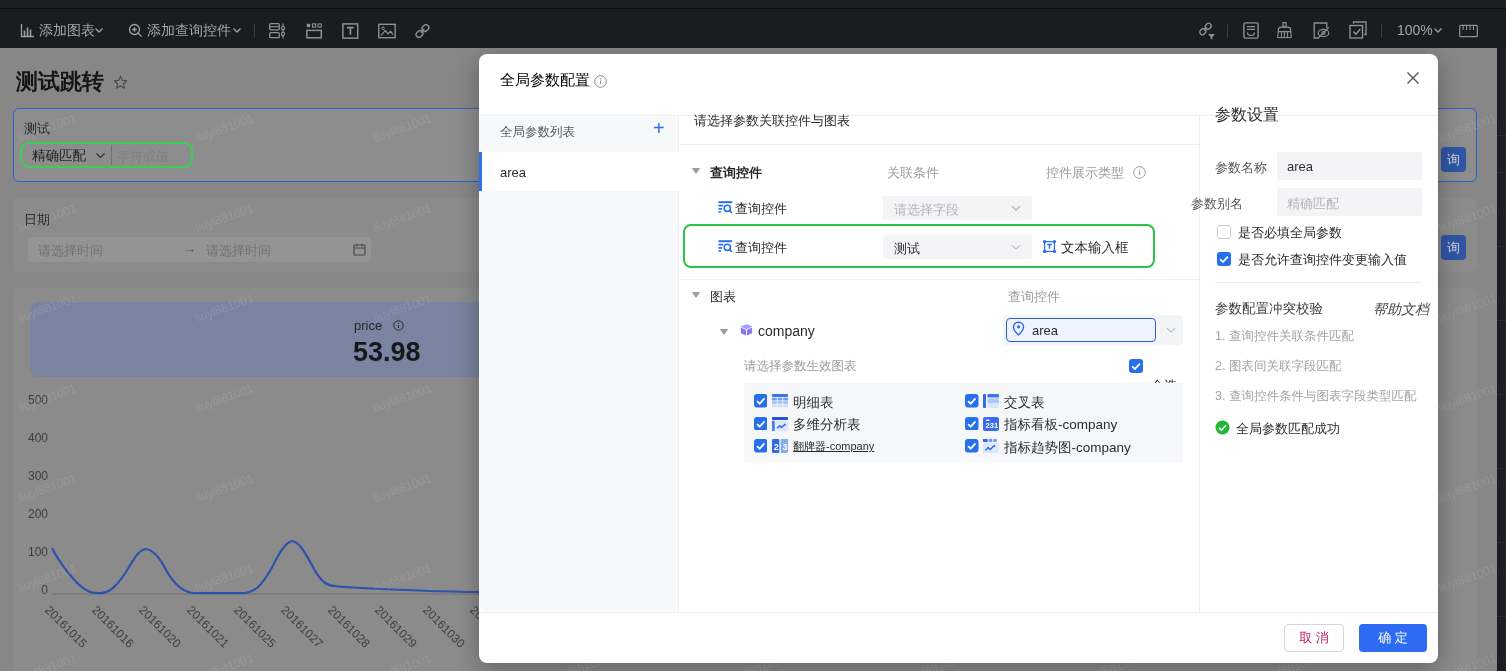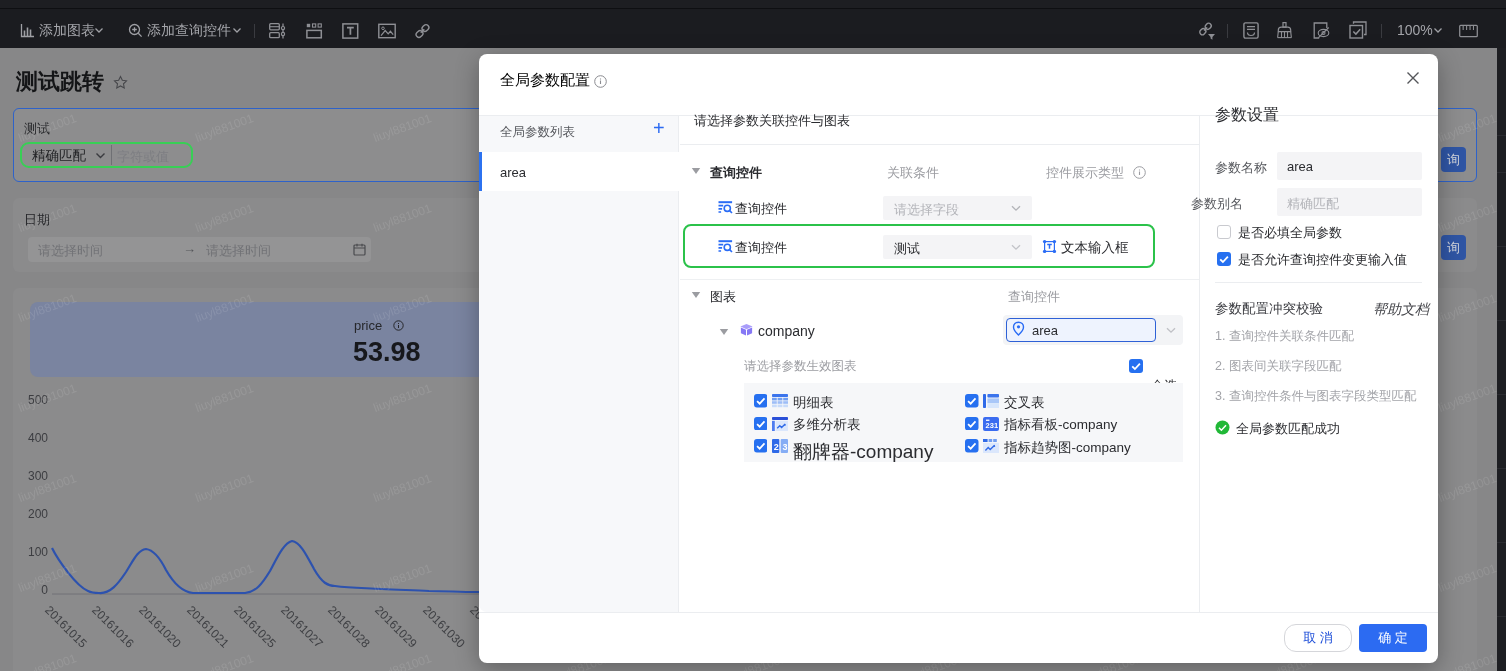--- a/index.html
+++ b/index.html
@@ -408,21 +408,21 @@
     <svg class="abs" style="left:274.5px;top:385.4px;width:13.5px;height:13.5px;" viewBox="0 0 14 14">
         <rect width="14" height="14" rx="3" fill="#2670f0"></rect>
         <path d="M3.2 7.3l2.7 2.7 5-5.4" stroke="#fff" stroke-width="1.8" fill="none"></path>
       </svg>
     <svg class="abs" style="left:293px;top:385.3px;" width="16" height="14" viewBox="0 0 16 14">
 <rect x="0" y="0" width="7.3" height="14" rx="1" fill="#2f6ae8"></rect>
 <rect x="8.7" y="0" width="7.3" height="14" rx="1" fill="#85adf5"></rect>
 <text x="1.8" y="10.6" font-family="Liberation Sans, sans-serif" font-size="9" font-weight="bold" fill="#fff">2</text>
 <text x="10.4" y="10.6" font-family="Liberation Sans, sans-serif" font-size="9" font-weight="bold" fill="#fff">3</text>
       </svg>
-    <div class="abs" style="left:314px;top:385.1px;font-size:19px;color:#2b2c30;">翻牌器-company</div>
+    <div class="abs" style="left:314px;top:385.1px;font-size:11px;color:#2b2c30;text-decoration:underline;">翻牌器-company</div>
     <svg class="abs" style="left:486px;top:385.4px;width:13.5px;height:13.5px;" viewBox="0 0 14 14">
         <rect width="14" height="14" rx="3" fill="#2670f0"></rect>
         <path d="M3.2 7.3l2.7 2.7 5-5.4" stroke="#fff" stroke-width="1.8" fill="none"></path>
       </svg>
     <svg class="abs" style="left:504px;top:385.3px;" width="16" height="14" viewBox="0 0 16 14">
 <rect x="0" y="0" width="4.6" height="3" fill="#2f6ae8"></rect>
 <rect x="5.6" y="0" width="3.6" height="3" fill="#6f9df2"></rect>
 <rect x="10.2" y="0" width="3.6" height="3" fill="#6f9df2"></rect>
 <rect x="0" y="3.8" width="16" height="10.2" fill="#dbe7fc"></rect>
 <path d="M2.4 11.4l2.8-2.8 2 2 4.4-4.4" stroke="#2f6ae8" stroke-width="1.4" fill="none"></path>
@@ -453,17 +453,17 @@
     <div class="abs" style="left:736px;top:274px;font-size:12.5px;color:#a2a3a8;">1. 查询控件关联条件匹配</div>
     <div class="abs" style="left:736px;top:304px;font-size:12.5px;color:#a2a3a8;">2. 图表间关联字段匹配</div>
     <div class="abs" style="left:736px;top:334px;font-size:12.5px;color:#a2a3a8;">3. 查询控件条件与图表字段类型匹配</div>
     <svg class="abs" style="left:736px;top:366px;" width="15" height="15" viewBox="0 0 15 15">
       <circle cx="7.5" cy="7.5" r="7" fill="#21b837"></circle>
       <path d="M4 7.8l2.4 2.4 4.6-5" stroke="#fff" stroke-width="1.5" fill="none"></path>
     </svg>
     <div class="abs dark13" style="left:757px;top:366px;">全局参数匹配成功</div>
 
     <div class="abs" style="left:0;top:558px;width:959px;height:1px;background:#ebedf0;"></div>
-    <div class="abs" style="left:805px;top:570px;width:68px;height:28px;border:1px solid #d5d6da;border-radius:12px;font-size:13px;color:#1d4ed8;text-align:center;line-height:26px;">取 消</div>
+    <div class="abs" style="left:805px;top:570px;width:60px;height:28px;border:1px solid #d5d6da;border-radius:4px;font-size:13px;color:#be185d;text-align:center;line-height:26px;">取 消</div>
     <div class="abs" style="left:880px;top:570px;width:68px;height:28px;background:#2c6bf2;border-radius:4px;font-size:13px;color:#fff;text-align:center;line-height:28px;">确 定</div>
   </div>
 
 </div>
 
 </body></html>

